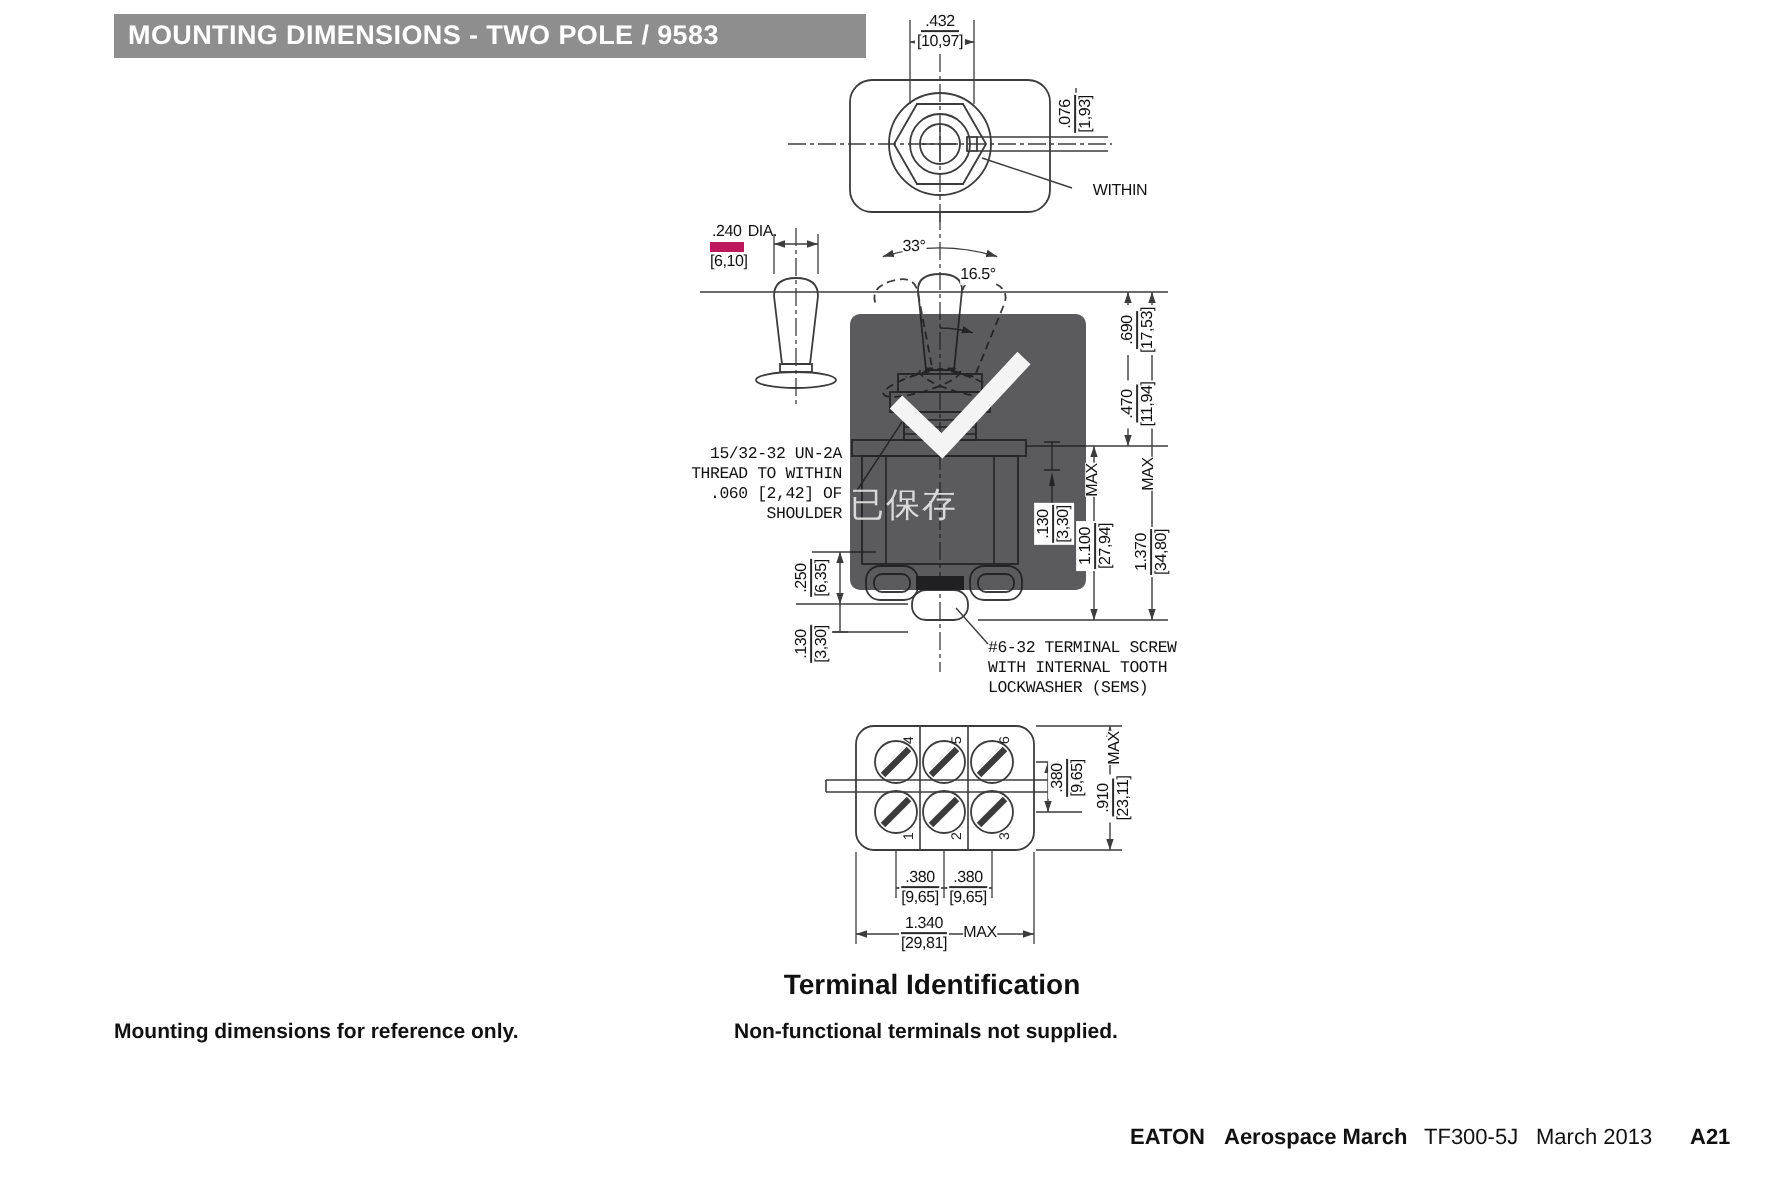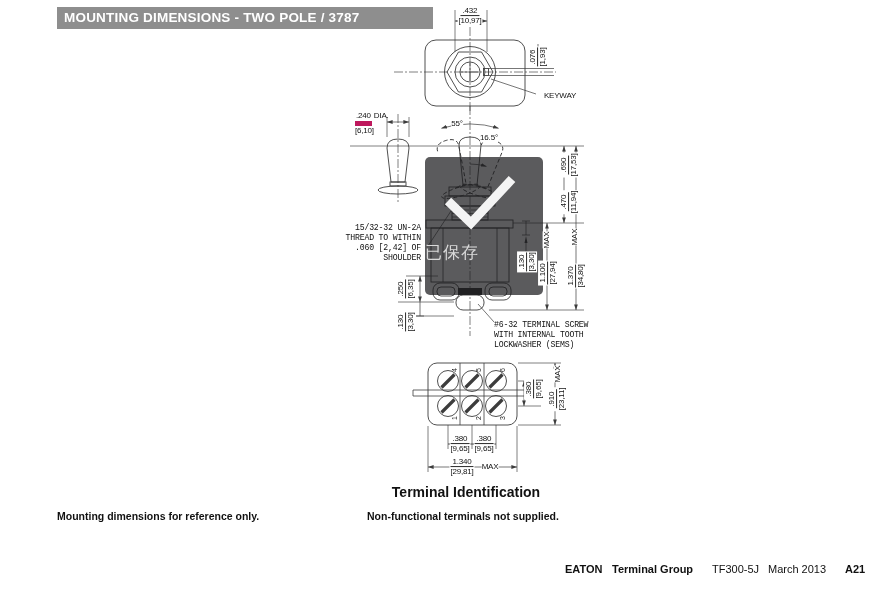--- a/index.html
+++ b/index.html
@@ -34,21 +34,21 @@
        font-weight:bold;font-size:14px;z-index:2;}
   .footnote{position:absolute;top:510px;font-weight:bold;font-size:10.5px;z-index:2;white-space:nowrap;}
   .footer{position:absolute;top:563px;font-size:11px;z-index:2;white-space:nowrap;}
   .b{font-weight:bold;}
 </style>
 </head>
 <body>
 
 <div id="page">
 
-  <div class="titlebar">MOUNTING DIMENSIONS - TWO POLE / 3787</div>
+  <div class="titlebar">MOUNTING DIMENSIONS - TWO POLE / 9583</div>
 
   <svg class="draw" style="left:390px;top:2px" width="230" height="112" viewBox="0 0 230 112">
     <defs>
       <marker id="ar1" markerWidth="9" markerHeight="7" refX="8" refY="3.5" orient="auto-start-reverse">
         <path d="M0,0.8 L8,3.5 L0,6.2 Z" fill="#3c3c3c"></path>
       </marker>
     </defs>
     <g stroke="#3c3c3c" fill="none" stroke-width="0.9">
       <path d="M80,10 V110" stroke-width="0.65" stroke-dasharray="9 2 2 2"></path>
       <path d="M4,70 H166" stroke-width="0.65" stroke-dasharray="9 2 2 2"></path>
@@ -177,28 +177,28 @@
   </svg>
 
   <div class="dim" style="left:470px;top:16px">
     <span class="in">.432</span>
       <span class="mm">[10,97]</span>
   </div>
   <div class="dim vert" style="left:538px;top:57px">
     <span class="in">.076</span>
       <span class="mm">[1,93]</span>
   </div>
-  <div class="lbl" style="left:560px;top:96px">KEYWAY</div>
+  <div class="lbl" style="left:560px;top:96px">WITHIN</div>
 
   <div class="dim240">
     <div><span class="in">.240</span>&nbsp;<span>DIA.</span></div>
     <div><span>[6,10]</span></div>
   </div>
 
-  <div class="lbl" style="left:457px;top:124px">55°</div>
+  <div class="lbl" style="left:457px;top:124px">33°</div>
   <div class="lbl" style="left:489px;top:138px">16.5°</div>
 
   <div class="note" style="left:325px;top:223px;width:96px;text-align:right">
     <div>15/32-32 UN-2A</div>
     <div>THREAD TO WITHIN</div>
     <div>.060 [2,42] OF SHOULDER</div>
   </div>
 
   <div class="dim vert" style="left:569px;top:165px">
     <span class="in">.690</span>
@@ -260,21 +260,21 @@
   </div>
   <div class="lbl" style="left:490px;top:467px">MAX</div>
 
   <div class="heading">Terminal Identification</div>
 
 
   <div class="footnote" style="left:367px">Non-functional terminals not supplied.</div>
   <div class="footnote" style="left:57px">Mounting dimensions for reference only.</div>
 
   <div class="footer b" style="left:565px">EATON</div>
-  <div class="footer b" style="left:612px">Terminal Group</div>
+  <div class="footer b" style="left:612px">Aerospace March</div>
   <div class="footer" style="left:712px">TF300-5J</div>
   <div class="footer" style="left:768px">March 2013</div>
   <div class="footer b" style="left:845px">A21</div>
 
   <div class="overlay">
     <svg width="118" height="80" viewBox="0 0 118 80">
       <polyline points="23,44 46,66 87,22" fill="none" stroke="#f4f4f4" stroke-width="9"></polyline>
     </svg>
     <div class="msg">已保存</div>
   </div>

